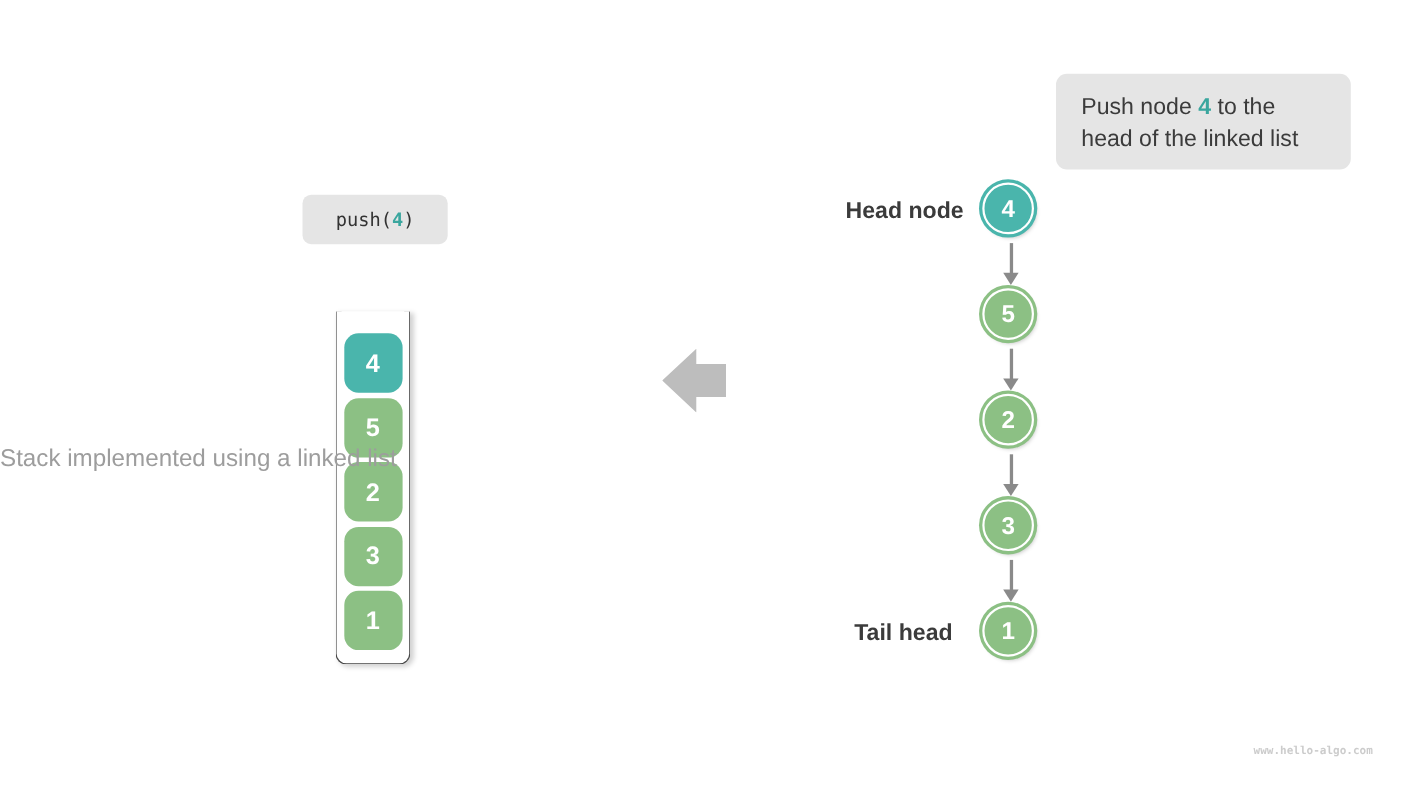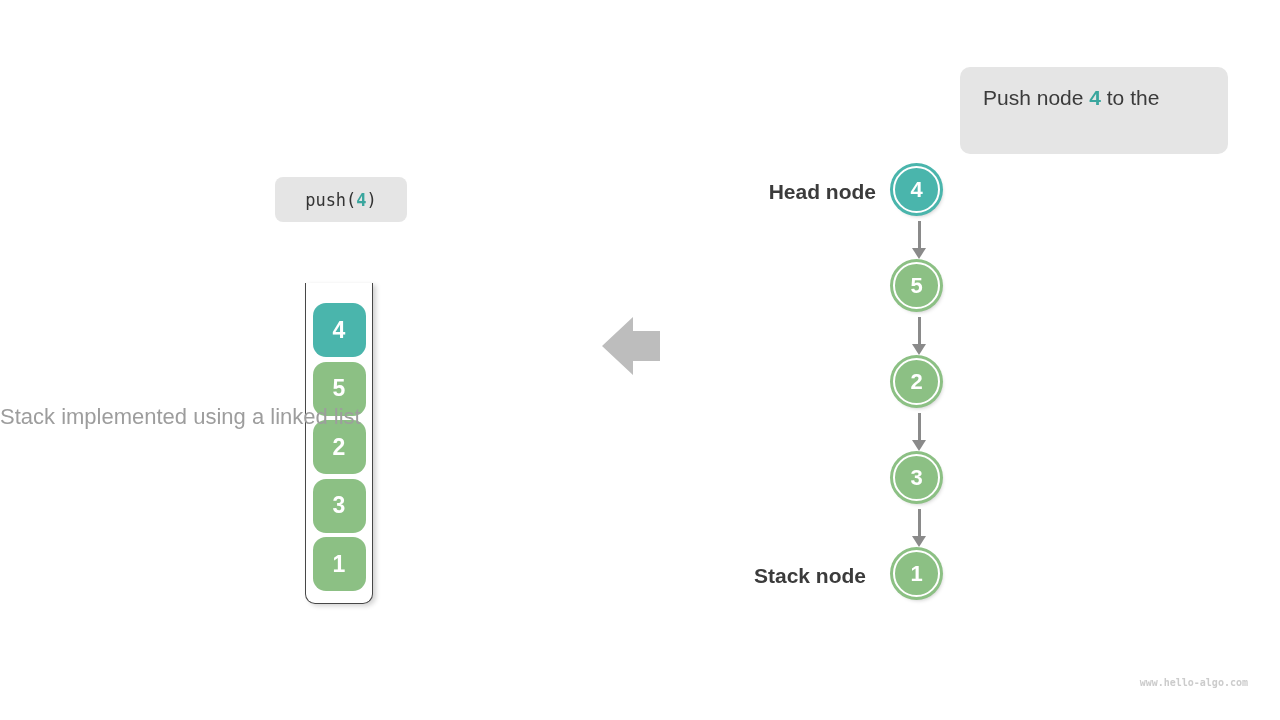--- a/index.html
+++ b/index.html
@@ -177,20 +177,21 @@
     font-weight: bold;
   }
 </style>
 </head>
 <body>
 
 <div class="canvas">
 
   <div class="callout">
     <span>Push node </span><span class="accent-num">4</span><span> to the</span><br>
+    <span>head of the linked list</span>
   </div>
 
   <div class="code-box">
     <span>push(</span>
       <span class="accent-num">4</span>
       <span>)</span>
   </div>
 
   <div class="stack">
     <div class="stack-node teal">4</div>
@@ -201,21 +202,21 @@
   </div>
 
   <svg class="big-arrow" width="58" height="58" viewBox="0 0 58 58">
     <polygon points="0,29 31,0 31,14 58,14 58,44 31,44 31,58"></polygon>
   </svg>
 
   <div class="caption">Stack implemented using a linked list</div>
 
   <div>
     <div class="node-label head-label">Head node</div>
-    <div class="node-label tail-label">Stack node</div>
+    <div class="node-label tail-label">Tail head</div>
 
     <div class="ll-node teal" style="top:166px">4</div>
     <div class="connector" style="top:221px">
       <div class="connector-line"></div>
       <div class="connector-head"></div>
     </div>
 
     <div class="ll-node green" style="top:262px">5</div>
     <div class="connector" style="top:317px">
       <div class="connector-line"></div>

